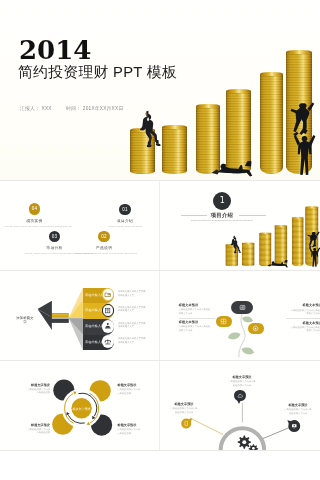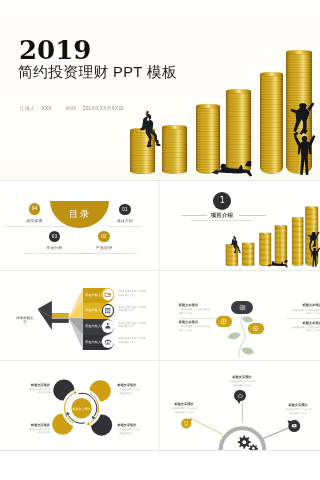--- a/index.html
+++ b/index.html
@@ -168,34 +168,31 @@
           <g>
             <path d="M302.5,103.3c-1.4-.5-2.9.3-3.3,1.7-.3,1.1 0,2.2.8,2.8l-3,2.5c-1 .8-1.5,2.1-1.4,3.4l.7,7.2-2.9,10.3 2.4.9 4.1-9.7 1.8-3.2 1.4,3.2-.4,6.3-3.2,4.9 2,1.5 4.3-5.1c.6-.7.9-1.6.9-2.5l-.1-6.9 2.5-6.4c.5-1.3.2-2.8-.8-3.7l-2.8-2.5c.9-.7 1.3-1.9 1-3-.4-1.4-1.5-2.2-2.9-1.7z"></path>
             <path d="M297.1,110.4l-5.8-1.7-.7 2.2 5.8 2.6z"></path>
             <path d="M307.4,108.8l5.1-6.4 1.8 1.4-4.6 7.5z"></path>
             <path d="M296.7,131.8l-3.5 2.5 2 2.3 3.3-3z"></path>
             <path d="M305.3,128.9l-2.4 3.6 2.8 1.6 2-3.9z"></path>
           </g>
         </g>
       </svg>
     </div>
-    <div class="year">2019</div>
+    <div class="year">2014</div>
     <div class="title">简约投资理财 PPT 模板</div>
     <div class="meta">
       <span>汇报人： XXX</span>
       <span>时间： 201X年XX月XX日</span>
     </div>
   </div>
 
   <div class="hsep" style="top:180px"></div>
 
   <div class="slide" id="s2" style="left:0;top:181px;width:159px;height:89px">
-    <div class="halfdisc">
-      <span class="hdtext">目录</span>
-    </div>
     <div class="cat cat4">
       <div class="cbadge gold">04</div>
       <div class="ch">成功案例</div>
       <div class="cs">Lorem ipsum dolor sit amet
 consectetur adipiscing elit</div>
     </div>
     <div class="cat cat1">
       <div class="cbadge dark">01</div>
       <div class="ch">项目介绍</div>
       <div class="cs">Lorem ipsum dolor sit amet</div>

